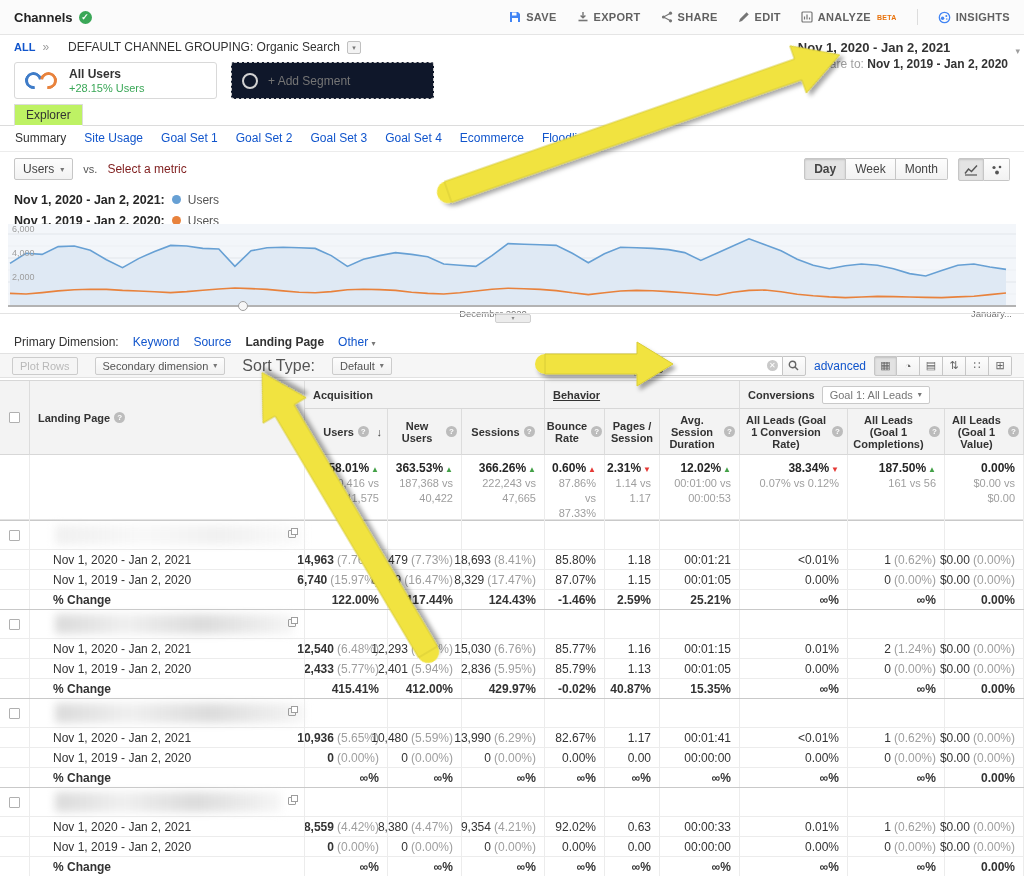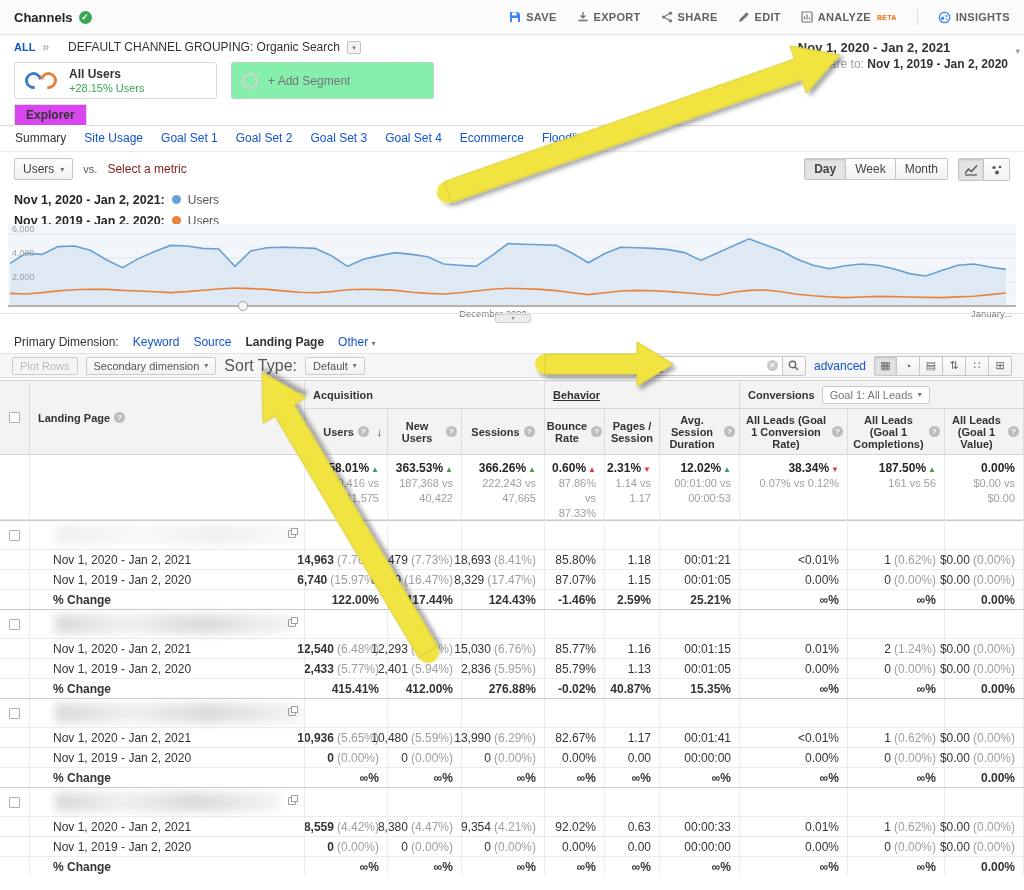--- a/index.html
+++ b/index.html
@@ -25,33 +25,33 @@
   .mini-select { width:14px; height:13px; border:1px solid #c0c0c0; background:#f3f3f3; border-radius:2px; font-size:7px; color:#777; text-align:center; line-height:12px; cursor:pointer; }
   .daterange { position:absolute; top:40px; right:16px; text-align:left; cursor:pointer; }
   .daterange .dr1 { font-size:13px; font-weight:bold; color:#333; }
   .daterange .dr2 { font-size:12px; color:#9e9e9e; margin-top:2px; }
   .daterange .dr2 b { color:#333; font-weight:bold; }
   .dr-caret { position:absolute; right:-12px; top:6px; color:#9e9e9e; font-size:9px; }
 
   
   .segments { position:absolute; top:62px; left:14px; display:flex; gap:14px; }
   .seg-chip { width:203px; height:37px; border:1px solid #d9d9d9; border-radius:3px; background:#fff; display:flex; align-items:center; padding:0 10px; gap:10px; cursor:pointer; }
-  .seg-chip.dashed { border:1px dashed #c9c9c9; background:#86efac; color:#757575; }
+  .seg-chip.dashed { border:1px dashed #c9c9c9; background:#0f172a; color:#757575; }
   .donuts { position:relative; width:34px; height:20px; }
   .donut { position:absolute; width:17px; height:17px; border-radius:50%; border:3.5px solid #3f7cc8; }
   .donut.blue { left:0; top:1px; border-right-color:transparent; transform:rotate(35deg); }
   .donut.orange { left:15px; top:1px; border-color:#e8823c; border-left-color:transparent; transform:rotate(-35deg); }
   .seg-name { font-weight:bold; font-size:12px; color:#333; line-height:1.25; }
   .seg-delta { color:#3aa757; font-size:11px; }
   .add-ring { width:16px; height:16px; border-radius:50%; border:2px solid #d2d2d2; }
   .seg-add-label { font-size:12px; color:#757575; }
 
   
   .tab-rule { position:absolute; top:125px; left:0; right:0; height:1px; background:#dcdcdc; }
-  .explorer-tab { position:absolute; top:104px; left:14px; height:22px; padding:0 11px; background:#d946ef; border:1px solid #dcdcdc; border-bottom:1px solid #fff; z-index:2; font-weight:bold; font-size:12px; line-height:21px; color:#333; cursor:pointer; }
+  .explorer-tab { position:absolute; top:104px; left:14px; height:22px; padding:0 11px; background:#bef264; border:1px solid #dcdcdc; border-bottom:1px solid #fff; z-index:2; font-weight:normal; font-size:12px; line-height:21px; color:#333; cursor:pointer; }
   .subtabs { position:absolute; top:131px; left:15px; display:flex; gap:18px; font-size:12px; }
   .subtab { color:#15c; cursor:pointer; }
   .subtab.active { color:#333; cursor:default; }
   .subtab-rule { position:absolute; top:151px; left:0; right:0; height:1px; background:#ececec; }
 
   
   .metric-row { position:absolute; top:158px; left:14px; display:flex; align-items:center; gap:10px; }
   .btn { display:inline-flex; align-items:center; gap:6px; border:1px solid #c6c6c6; background:linear-gradient(#fdfdfd,#f2f2f2); border-radius:2px; padding:3px 8px; font-size:12px; color:#444; cursor:pointer; }
   .caret { font-size:8px; color:#777; }
   .vs-label { font-size:11px; color:#555; }
@@ -79,21 +79,21 @@
   .chart-bottom-rule { position:absolute; top:313px; left:0; right:0; height:1px; background:#e3e3e3; }
   .collapse-pill { position:absolute; top:314px; left:495px; width:36px; height:9px; background:#ececec; border:1px solid #cfcfcf; border-radius:2px; font-size:6px; color:#888; text-align:center; line-height:7px; cursor:pointer; }
 
   
   .primary-dim { position:absolute; top:335px; left:14px; display:flex; align-items:center; gap:14px; font-size:12px; }
   .pd-label { color:#333; }
   .pd-item { color:#15c; cursor:pointer; }
   .pd-item.active { color:#333; font-weight:bold; cursor:default; }
 
   
-  .table-toolbar { position:absolute; top:353px; left:0; right:0; height:25px; background:#f6f6f6; border-top:1px solid #e2e2e2; border-bottom:1px solid #e2e2e2; display:flex; align-items:center; padding:0 12px; gap:8px; }
+  .table-toolbar { position:absolute; top:353px; left:0; right:0; height:25px; background:#f6f6f6; border-top:1px solid #e2e2e2; border-bottom:1px solid #e2e2e2; display:flex; align-items:center; padding:0 12px; gap:17px; }
   .tbtn { border:1px solid #ccc; background:linear-gradient(#fdfdfd,#f1f1f1); border-radius:2px; padding:2px 7px; font-size:11px; color:#555; display:inline-flex; align-items:center; gap:5px; cursor:pointer; }
   .tbtn.disabled { color:#b9b9b9; background:#f5f5f5; cursor:default; }
   .sort-label { font-size:16px; color:#555; }
   .tt-right { margin-left:auto; display:flex; align-items:center; gap:8px; }
   .searchbox { display:flex; align-items:center; }
   .search-input { width:148px; height:20px; border:1px solid #c6c6c6; border-right:none; font-size:12px; padding:0 16px 0 6px; color:#333; font-family:"Liberation Sans",sans-serif; }
   .clear-icon { margin-left:-15px; width:11px; height:11px; border-radius:50%; background:#c9c9c9; color:#fff; font-size:8px; line-height:11px; text-align:center; cursor:pointer; z-index:1; }
   .search-btn { width:24px; height:20px; border:1px solid #c6c6c6; background:linear-gradient(#fdfdfd,#f1f1f1); display:flex; align-items:center; justify-content:center; cursor:pointer; margin-left:4px; border-radius:0 2px 2px 0; }
   .adv-link { font-size:12px; color:#15c; cursor:pointer; }
   .viewbtns { display:flex; }
@@ -681,21 +681,21 @@
             <div class="land-cell">
               <span class="row-label change">% Change</span>
             </div>
             <div class="mcell bold">
               <span>415.41%</span>
             </div>
             <div class="mcell bold">
               <span>412.00%</span>
             </div>
             <div class="mcell bold">
-              <span>276.88%</span>
+              <span>429.97%</span>
             </div>
             <div class="mcell bold">
               <span>-0.02%</span>
             </div>
             <div class="mcell bold">
               <span>40.87%</span>
             </div>
             <div class="mcell bold">
               <span>15.35%</span>
             </div>

